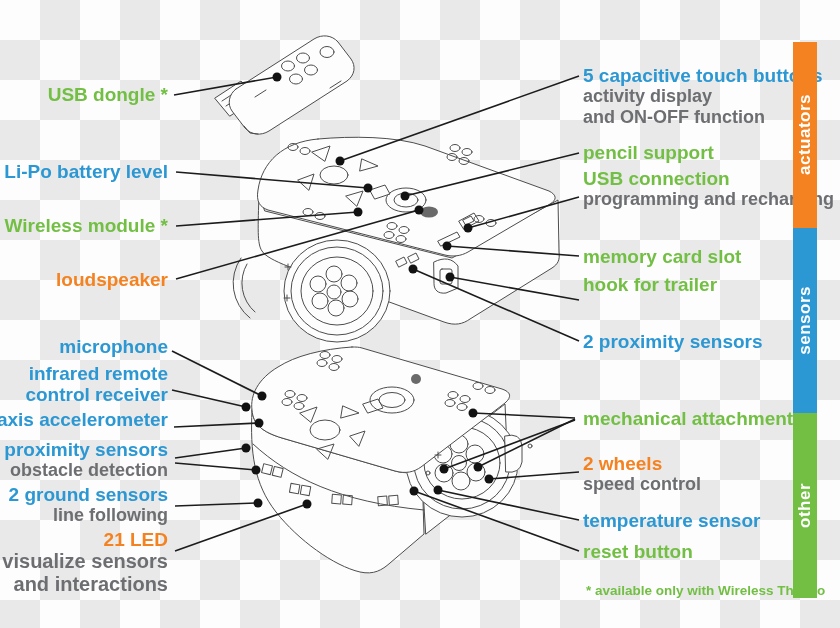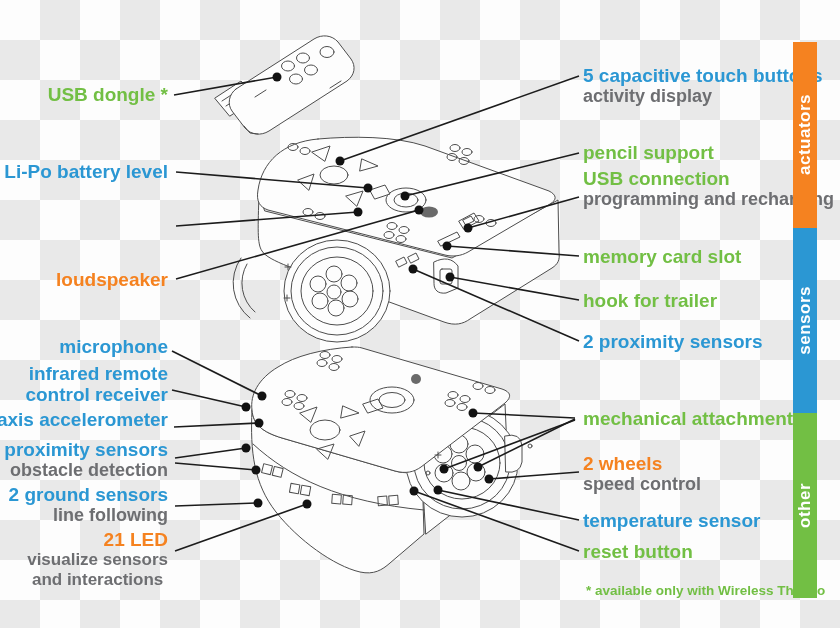--- a/index.html
+++ b/index.html
@@ -23,21 +23,21 @@
   .leader{stroke:var(--line);stroke-width:1.6;fill:none;}
   .dot{fill:#121212;stroke:none;}
   .ann{position:absolute;font-size:19px;font-weight:700;line-height:1.13;white-space:nowrap;}
   .ann.left{right:672px;text-align:right;}
   .ann.right{left:583px;text-align:left;}
   .ann .main,.ann .main2{display:block;}
   .ann.g .main,.ann.g .main2{color:var(--green);}
   .ann.b .main,.ann.b .main2{color:var(--blue);}
   .ann.o .main,.ann.o .main2{color:var(--orange);}
   .ann .sub{display:block;color:var(--gray);font-weight:700;font-size:18px;}
-  .ann.smallsub .sub{font-size:17px;text-align:center;}
+  .ann.smallsub .sub{font-size:20px;}
   #footnote{
     position:absolute;left:586px;top:583px;font-size:13.5px;font-weight:700;color:var(--green);
     white-space:nowrap;
   }
   #sidebar{position:absolute;left:793px;top:42px;width:24px;}
   .bar{
     width:24px;display:flex;align-items:center;justify-content:center;
   }
   .bar span{
     writing-mode:vertical-rl;transform:rotate(180deg);
@@ -291,20 +291,23 @@
         <circle class="dot" cx="414" cy="491" r="4.5"></circle>
       </g>
   </svg>
 
   <div class="ann left g" style="top:84px">
       <span class="main">USB dongle *</span>
     </div>
   <div class="ann left b" style="top:161px">
       <span class="main">Li-Po battery level</span>
     </div>
+  <div class="ann left g" style="top:215px">
+      <span class="main">Wireless  module *</span>
+    </div>
   <div class="ann left o" style="top:269px">
       <span class="main">loudspeaker</span>
     </div>
   <div class="ann left b" style="top:336px">
       <span class="main">microphone</span>
     </div>
   <div class="ann left b" style="top:363px">
     <span class="main">infrared remote</span>
     <span class="main2">control receiver</span>
   </div>
@@ -321,32 +324,33 @@
   </div>
   <div class="ann left o smallsub" style="top:529px">
     <span class="main">21 LED</span>
     <span class="sub">visualize sensors</span>
     <span class="sub">and interactions</span>
   </div>
 
   <div class="ann right b" style="top:65px">
     <span class="main">5 capacitive touch buttons</span>
     <span class="sub">activity display</span>
+    <span class="sub">and ON-OFF function</span>
   </div>
   <div class="ann right g" style="top:142px">
       <span class="main">pencil support</span>
     </div>
   <div class="ann right g" style="top:168px">
     <span class="main">USB connection</span>
     <span class="sub">programming and recharging</span>
   </div>
   <div class="ann right g" style="top:246px">
       <span class="main">memory card slot</span>
     </div>
-  <div class="ann right g" style="top:290px">
+  <div class="ann right g" style="top:274px">
       <span class="main">hook for trailer</span>
     </div>
   <div class="ann right b" style="top:331px">
       <span class="main">2 proximity sensors</span>
     </div>
   <div class="ann right g" style="top:408px">
       <span class="main">mechanical attachment</span>
     </div>
   <div class="ann right o" style="top:453px">
     <span class="main">2 wheels</span>

